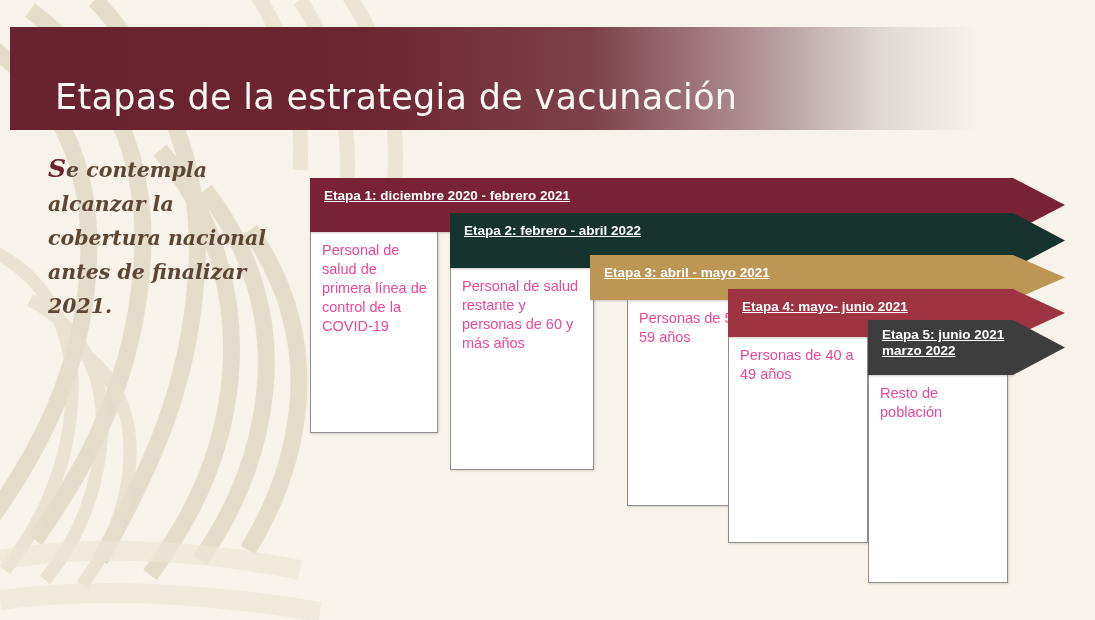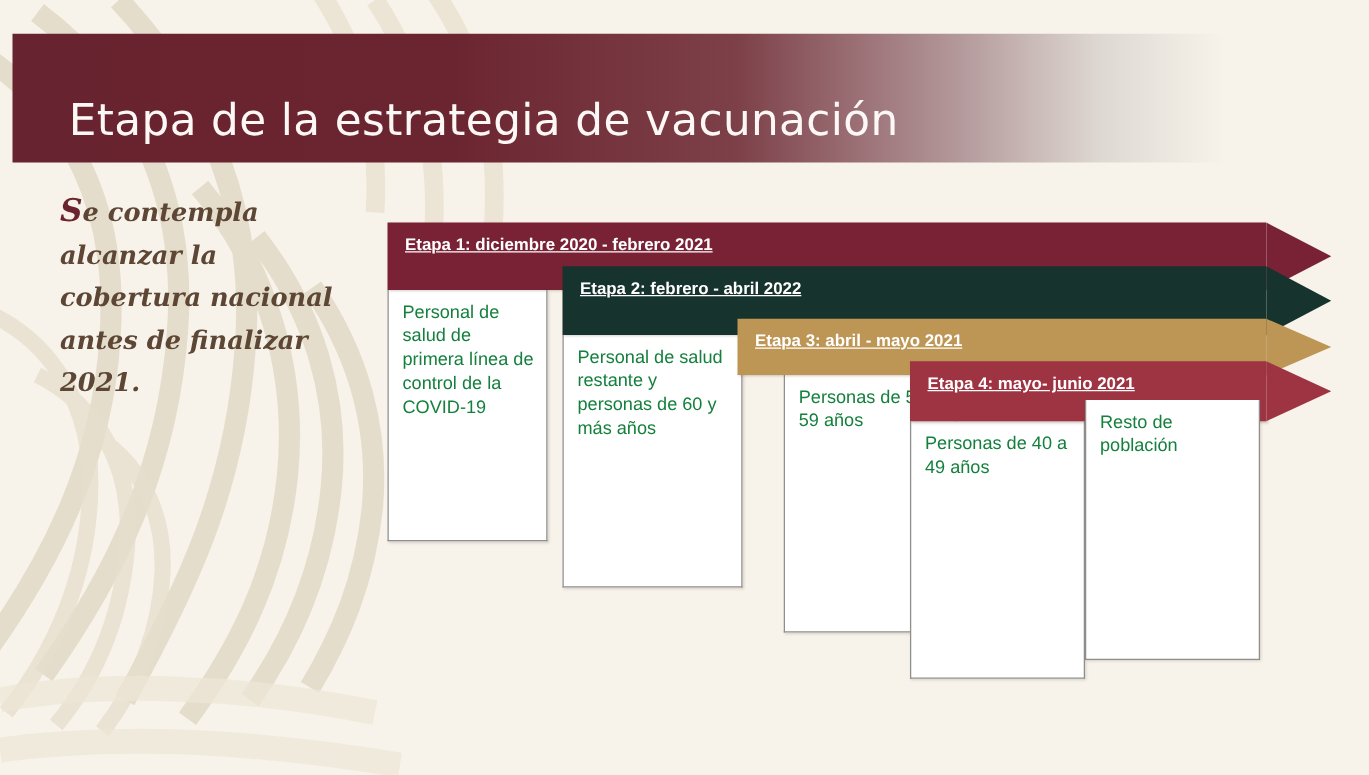--- a/index.html
+++ b/index.html
@@ -94,21 +94,21 @@
     width: 52px;
     height: 100%;
   }
   .stage-banner .arrowhead svg { display: block; }
 
   .stage-box {
     box-sizing: border-box;
     background: #ffffff;
     border: 1px solid #8e8e8e;
     border-top: none;
-    color: #15803d;
+    color: #ec4899;
     font-size: 14.5px;
     line-height: 19px;
     padding: 9px 10px 0 11px;
     box-shadow: 1px 1px 2px rgba(120,100,90,0.25);
   }
 </style>
 </head>
 <body>
 
 <div id="slide">
@@ -133,21 +133,21 @@
       <path d="M345,-10 C388,50 400,120 394,190"></path>
       <path d="M250,-15 C290,40 304,105 300,170"></path>
     </g>
     <g fill="none" stroke="#eee7d8" stroke-width="20" opacity="0.7">
       <path d="M0,560 C80,545 190,548 300,570"></path>
       <path d="M0,600 C90,588 200,592 320,612"></path>
     </g>
   </svg>
 
   <div class="titlebar">
-    <div class="title-text">Etapa de la estrategia de vacunación</div>
+    <div class="title-text">Etapas de la estrategia de vacunación</div>
   </div>
 
   <div class="narrative">
     <p><span class="cap">S</span><span>e contempla alcanzar la cobertura nacional antes de finalizar 2021.</span></p>
   </div>
 
   <div class="stage" style="left:310px; top:178px; width:703px; z-index:5;">
     <div class="stage-banner" style="height:54px; background:#7a2235;">
       <span>Etapa 1: diciembre 2020 - febrero 2021</span>
       <span class="arrowhead">
@@ -197,18 +197,26 @@
           <polygon points="0,0 0,48 52,24" fill="#9e3342"></polygon>
         </svg>
       </span>
     </div>
     <div class="stage-box" style="width:140px; height:206px;">
       <span>Personas de 40 a 49 años</span>
     </div>
   </div>
 
   <div class="stage" style="left:868px; top:320px; width:145px; z-index:9;">
+    <div class="stage-banner" style="height:55px; background:#3d3d3d; padding-top:7px; line-height:16px;">
+      <span>Etapa 5: junio 2021 marzo 2022</span>
+      <span class="arrowhead">
+        <svg width="52" height="55" viewBox="0 0 52 55">
+          <polygon points="0,0 0,55 52,27.5" fill="#3d3d3d"></polygon>
+        </svg>
+      </span>
+    </div>
     <div class="stage-box" style="width:140px; height:208px;">
       <span>Resto de población</span>
     </div>
   </div>
 
 </div>
 
 </body></html>

